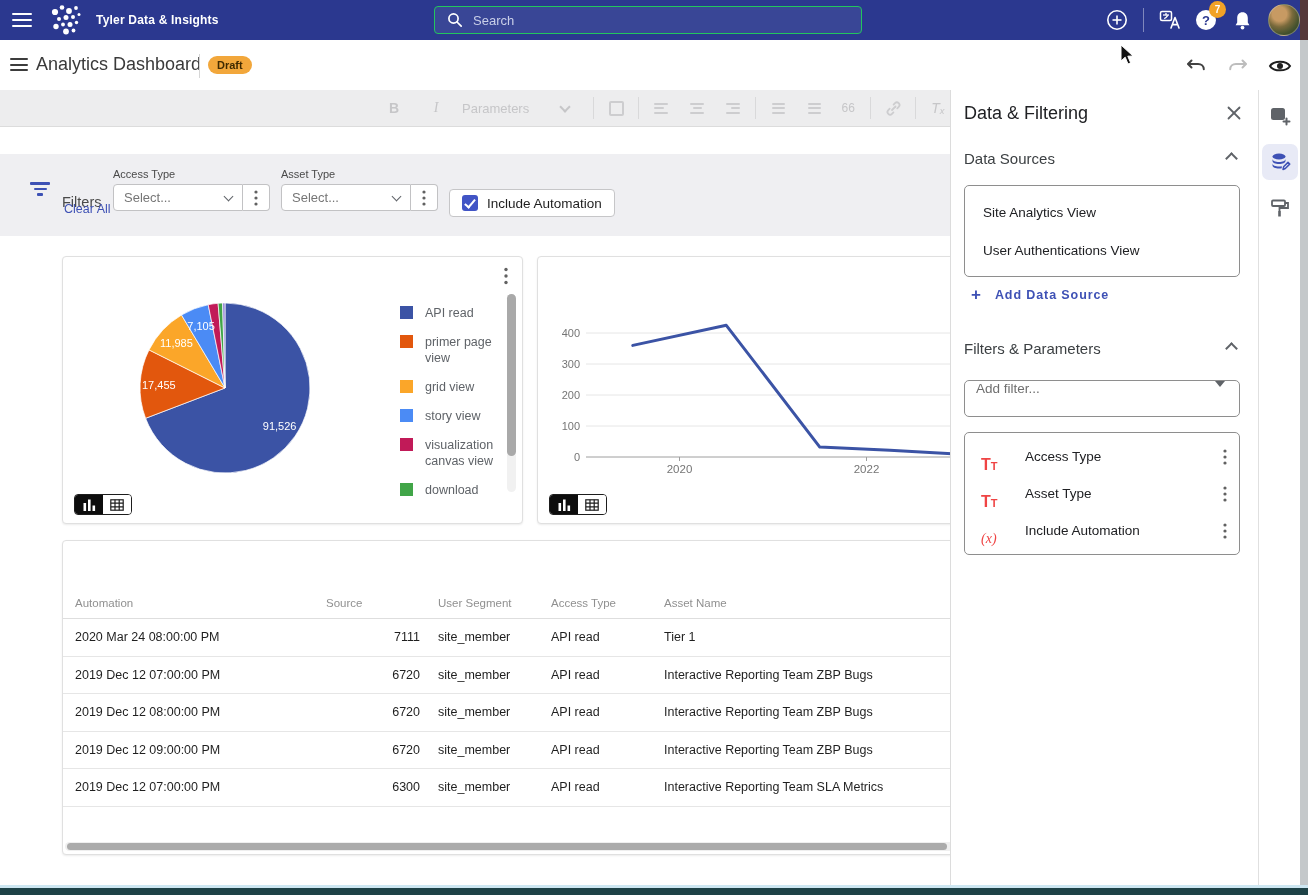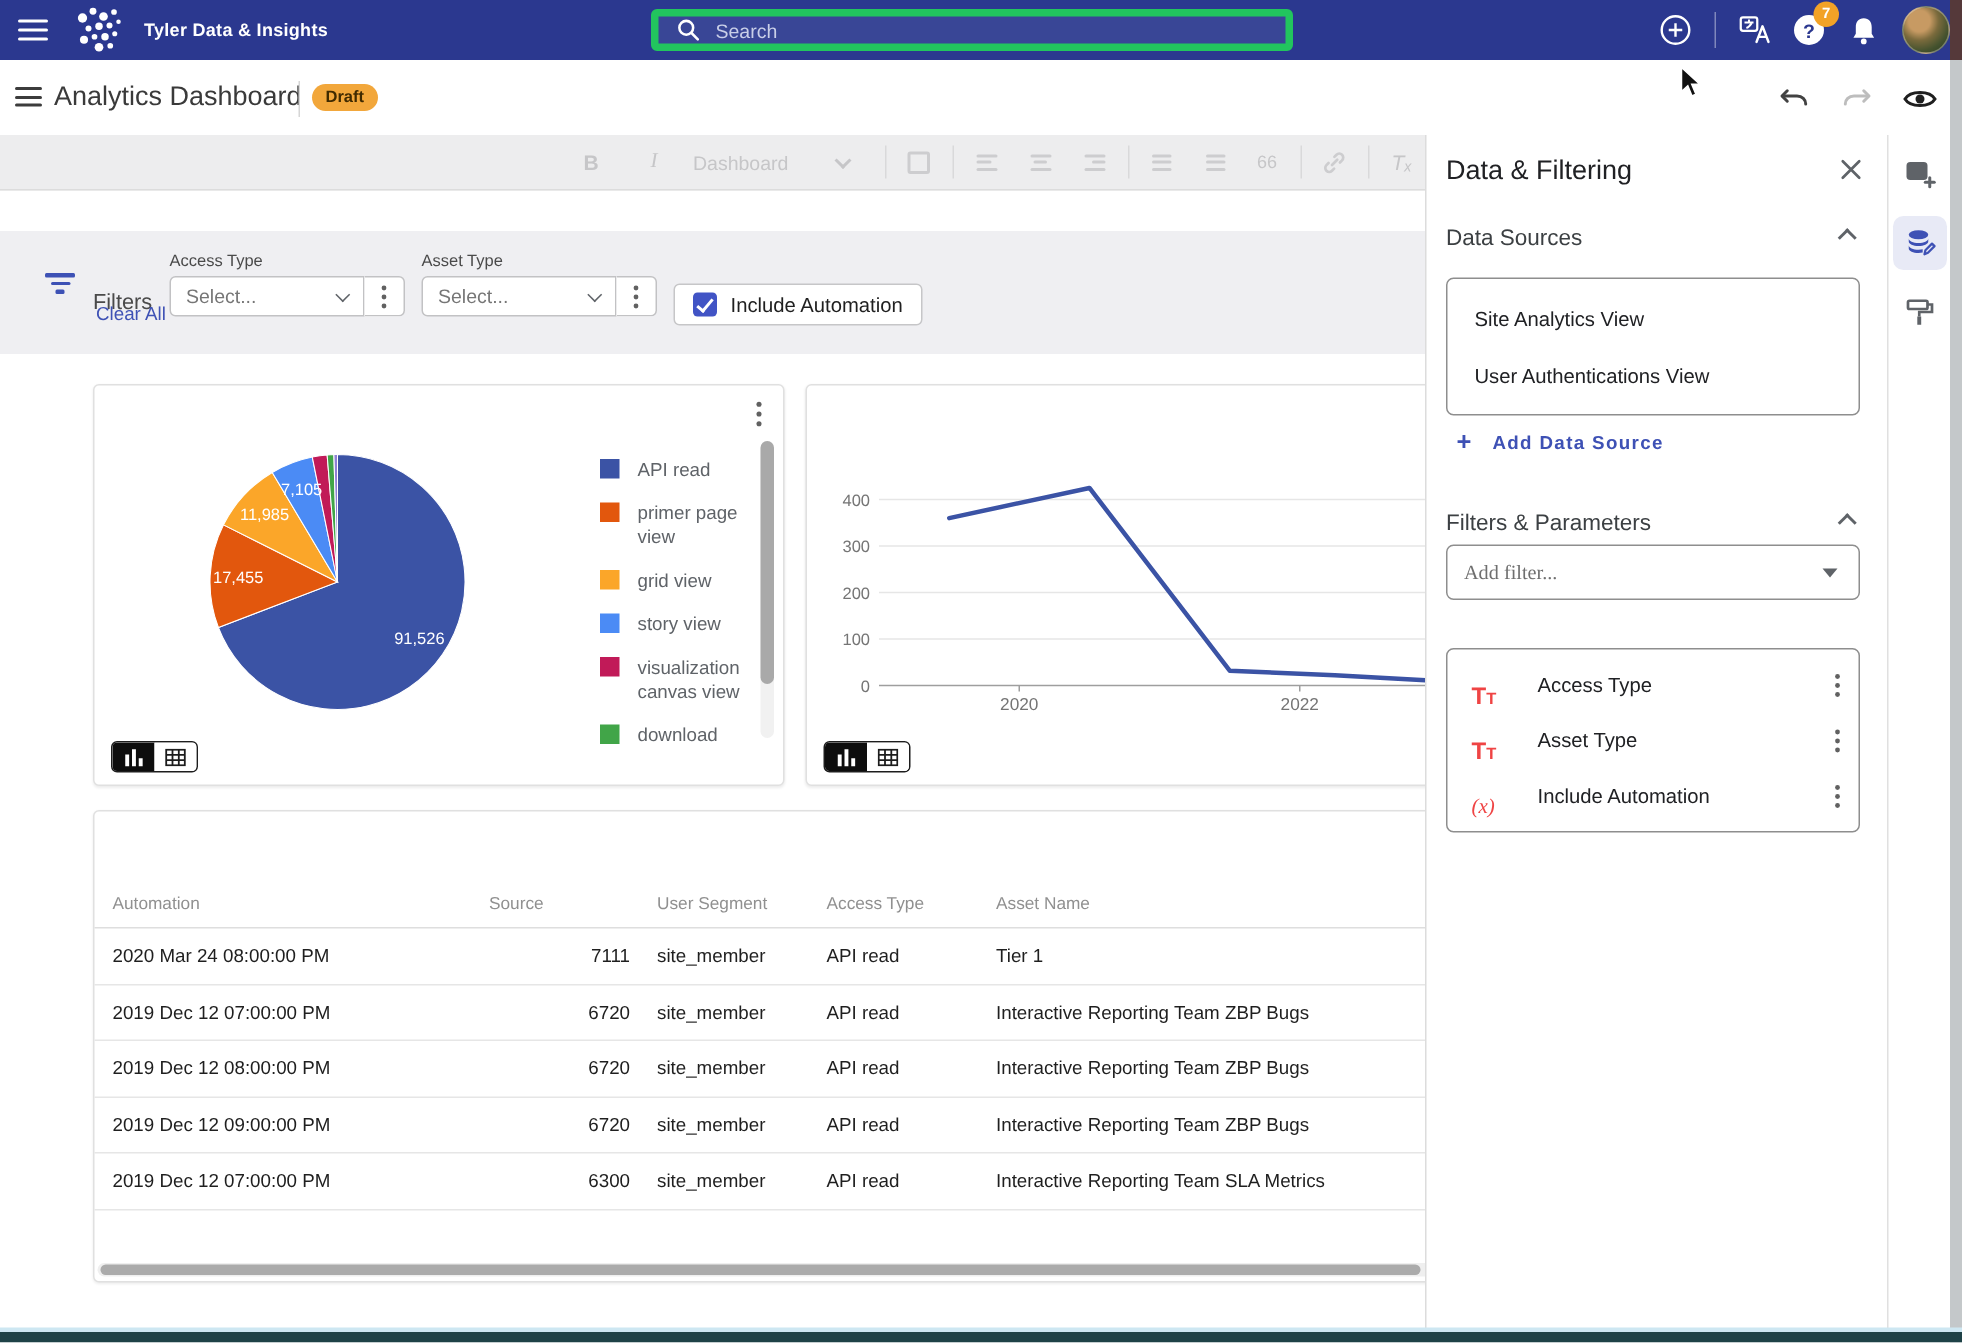--- a/index.html
+++ b/index.html
@@ -6,21 +6,21 @@
   html,body { width:1308px; height:895px; overflow:hidden; }
   body { font-family:"Liberation Sans", sans-serif; background:#ffffff; position:relative; }
   .screen { position:absolute; inset:0; width:1308px; height:895px; background:#fff; }
 
   
   .topnav { position:absolute; left:0; top:0; width:1308px; height:40px; background:#2B388F; display:flex; align-items:center; z-index:20; }
   .nav-burger { width:20px; height:14px; margin-left:12px; display:flex; flex-direction:column; justify-content:space-between; cursor:pointer; }
   .nav-burger span { display:block; height:2px; background:#fff; border-radius:1px; }
   .nav-logo { margin-left:16px; }
   .nav-title { color:#fff; font-size:12px; font-weight:bold; margin-left:12px; letter-spacing:.2px; }
-  .nav-search { position:absolute; left:434px; top:6px; width:428px; height:28px; background:rgba(255,255,255,.07); border:5px solid #22c55e; border-radius:4px; display:flex; align-items:center; }
+  .nav-search { position:absolute; left:434px; top:6px; width:428px; height:28px; background:rgba(255,255,255,.07); border:1px solid #22c55e; border-radius:4px; display:flex; align-items:center; }
   .nav-search input { background:transparent; border:none; outline:none; color:#e3e7f6; font-size:13px; flex:1; font-family:inherit; }
   .nav-search input::placeholder { color:#c9cfe8; }
   .nav-right { position:absolute; right:8px; top:0; height:40px; display:flex; align-items:center; gap:14px; }
   .nav-divider { width:1px; height:24px; background:rgba(255,255,255,.4); }
   .help-wrap { position:relative; }
   .help-circle { width:20px; height:20px; background:#fff; border-radius:50%; color:#2B388F; font-size:13px; font-weight:bold; display:flex; align-items:center; justify-content:center; }
   .help-badge { position:absolute; top:-9px; right:-10px; min-width:17px; height:17px; background:#F2A227; border-radius:50%; color:#fff; font-size:10px; font-weight:bold; display:flex; align-items:center; justify-content:center; }
   .avatar { width:32px; height:32px; border-radius:50%; background:radial-gradient(circle at 35% 30%, #c79a63 0 25%, #7a6a3c 45%, #44522e 70%, #2c3a20); border:1px solid rgba(255,255,255,.3); }
 
   
@@ -97,21 +97,21 @@
   .sidepanel { position:absolute; left:950px; top:90px; width:308px; height:798px; background:#fff; border-left:1px solid #dcdcdc; z-index:10; }
   .sp-title { position:absolute; left:13px; top:13px; font-size:18px; color:#202124; }
   .sp-close { position:absolute; right:16px; top:15px; cursor:pointer; }
   .sp-head { position:absolute; left:13px; font-size:15px; color:#3c4043; }
   .chev-up { position:absolute; right:22px; border:solid #5f6368; border-width:2px 0 0 2px; padding:3.5px; transform:rotate(45deg); cursor:pointer; }
   .sp-box { position:absolute; left:13px; width:276px; background:#fff; border:1px solid #8e8e8e; border-radius:5px; }
   .src-item { height:38px; display:flex; align-items:center; padding-left:18px; font-size:13.5px; color:#202124; cursor:pointer; }
   .add-src { position:absolute; left:20px; top:196px; display:flex; align-items:center; gap:14px; cursor:pointer; }
   .add-src .plus { color:#3E51B5; font-size:17px; font-weight:bold; line-height:1; }
   .add-src .atxt { color:#3E51B5; font-size:12.5px; font-weight:bold; letter-spacing:.9px; }
-  .addfilter { top:273px; height:37px; display:flex; align-items:center; justify-content:space-between; padding:0 14px 0 11px; cursor:pointer;font-family:Liberation Serif, serif; }
+  .addfilter { top:290px; height:37px; display:flex; align-items:flex-start; justify-content:space-between; padding:0 14px 0 11px; cursor:pointer; }
   .addfilter .ph { font-size:13.5px; color:#6f6f6f; }
   .caret { width:0; height:0; border-left:5px solid transparent; border-right:5px solid transparent; border-top:6px solid #5f6368; }
   .fp-box { top:342px; padding:5px 0; }
   .fp-row { height:37px; display:flex; align-items:center; padding:0 12px 0 16px; }
   .fp-icon { width:30px; color:#ef4444; flex:0 0 30px;margin-top:16px; }
   .fp-icon .big { font-size:16px; font-weight:bold; }
   .fp-icon .small { font-size:11px; font-weight:bold; }
   .fp-icon.formula { font-style:italic; font-family:"Liberation Serif", serif; font-size:14px; }
   .fp-label { flex:1; font-size:13.5px; color:#202124; margin-left:14px; }
   .fp-kebab { cursor:pointer; }
@@ -233,21 +233,21 @@
         </svg>
       </div>
     </div>
   </div>
 
   <div class="toolbar">
     <div style="width:382px"></div>
     <div class="tb-item tb-b">B</div>
     <div style="width:18px"></div>
     <div class="tb-item tb-i">I</div>
-    <div class="tb-paragraph">Dashboard</div>
+    <div class="tb-paragraph">Parameters</div>
     <span class="tb-chev"></span>
     <div class="tb-sep"></div>
     <div class="tb-item">
         <span class="tb-box"></span>
       </div>
     <div class="tb-sep"></div>
     <div class="tb-item">
         <span class="tb-lines">
           <i style="width:14px"></i>
           <i style="width:10px"></i>

